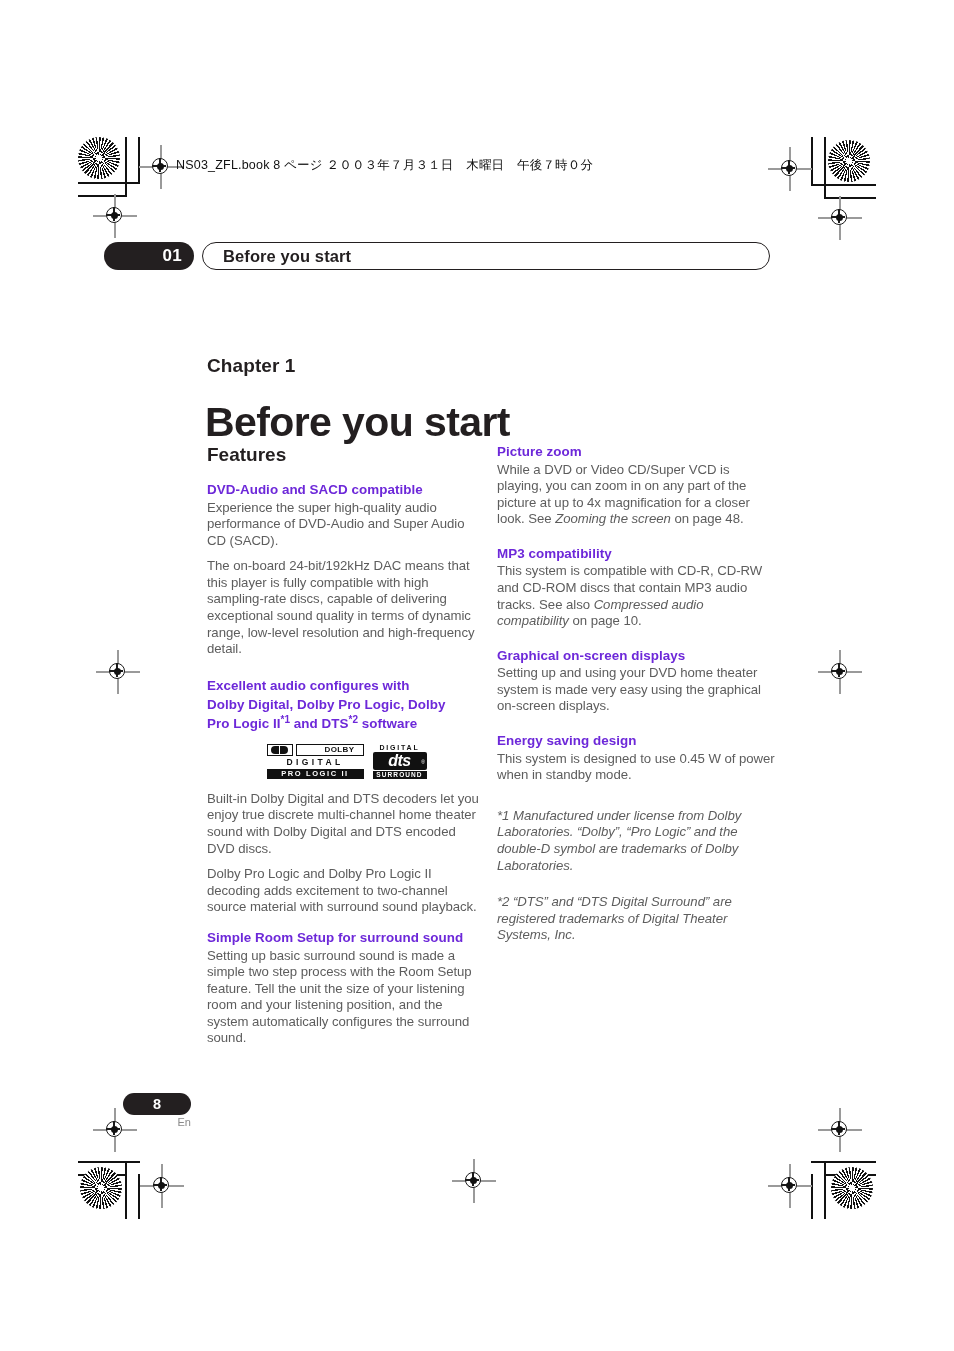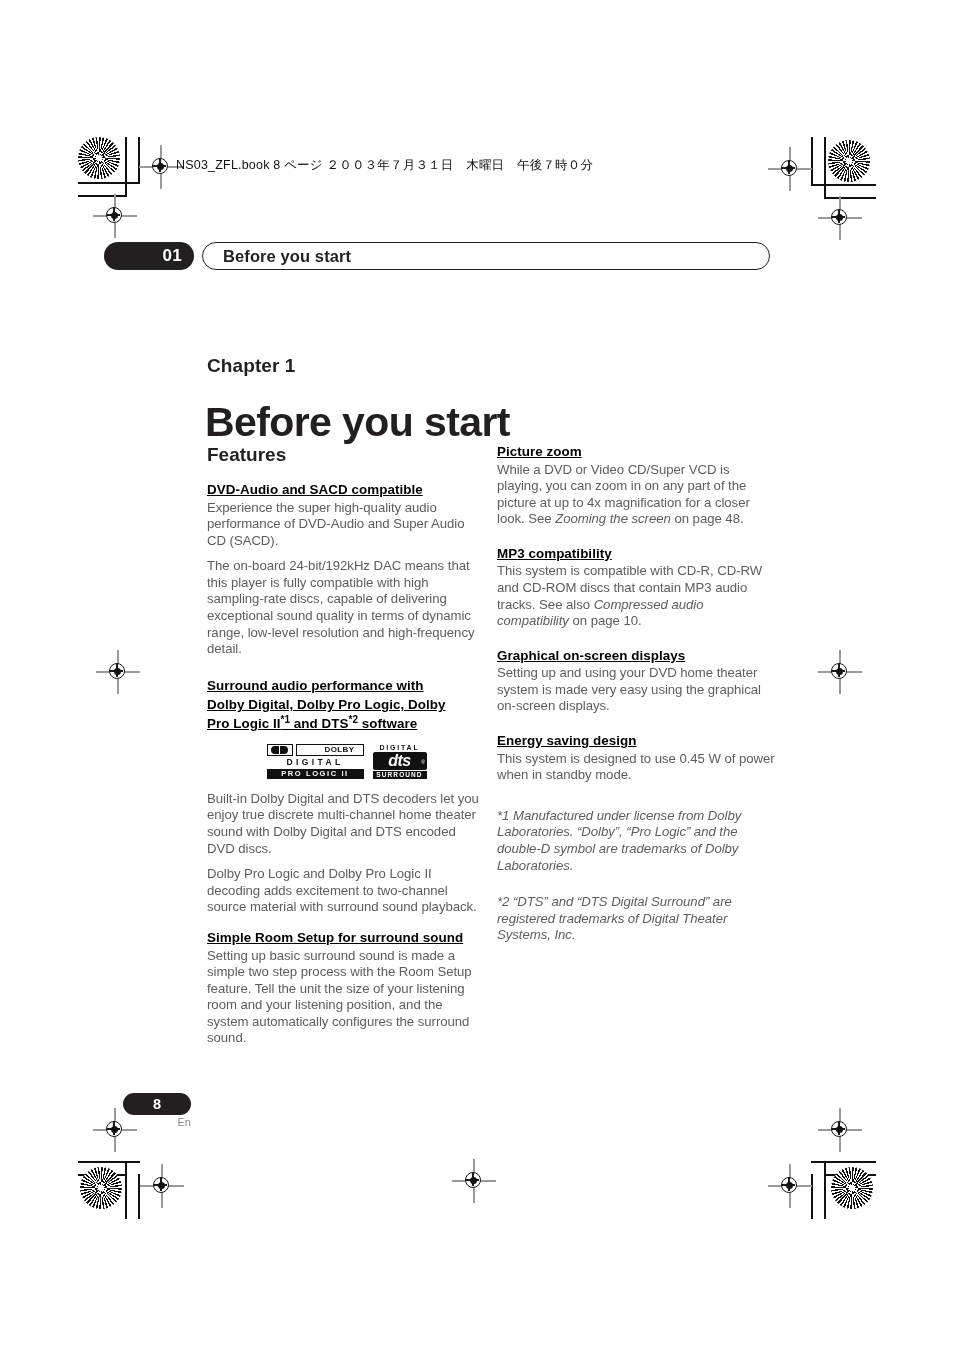--- a/index.html
+++ b/index.html
@@ -174,25 +174,24 @@
   .section-title {
     font-size: 19px;
     font-weight: bold;
     color: #231f20;
     letter-spacing: 0px;
     margin: 0 0 16px 0;
   }
   h3.sub {
     font-size: 13.4px;
     font-weight: bold;
-    color: #000000;
+    color: #6d28d9;
     margin: 0 0 1px 0;
     line-height: 16.5px;
     letter-spacing: 0.05px;
-    text-decoration: underline;
   }
   h3.sub.tall { line-height: 19px; }
   p.body {
     font-size: 13.2px;
     line-height: 16.6px;
     color: #5d5d5d;
     margin: 0 0 9px 0;
     letter-spacing: -0.05px;
   }
   p.body.last { margin-bottom: 0; }
@@ -469,21 +468,21 @@
     <h2 class="section-title">Features</h2>
 
     <div class="blk">
       <h3 class="sub">DVD-Audio and SACD compatible</h3>
       <p class="body">Experience the super high-quality audio performance of DVD-Audio and Super Audio CD (SACD).</p>
       <p class="body last">The on-board 24-bit/192kHz DAC means that this player is fully compatible with high sampling-rate discs, capable of delivering exceptional sound quality in terms of dynamic range, low-level resolution and high-frequency detail.</p>
     </div>
 
     <div class="blk tight">
       <h3 class="sub tall">
-        <span>Surround audio performance with</span><br>
+        <span>Excellent audio configures with</span><br>
         <span>Dolby Digital, Dolby Pro Logic, Dolby</span><br>
         <span>Pro Logic II</span><sup class="fn">*1</sup><span> and DTS</span><sup class="fn">*2</sup><span> software</span>
       </h3>
 
       <div class="logo-row">
         <div class="dolby">
           <div class="dolby-top">
             <div class="dd">
                 <span></span>
                 <span></span>

